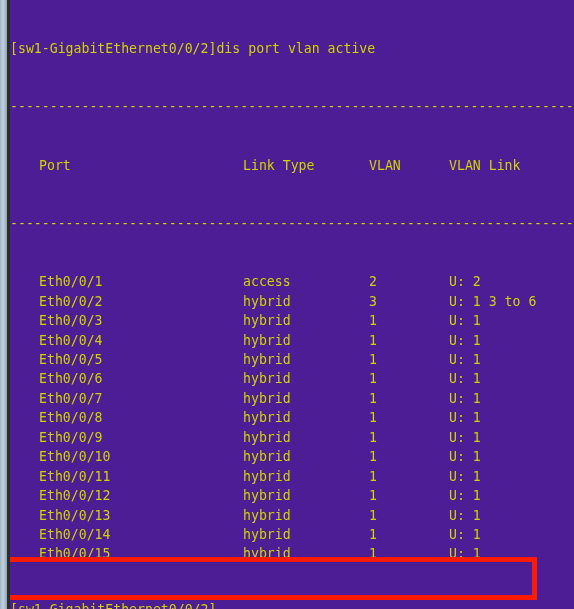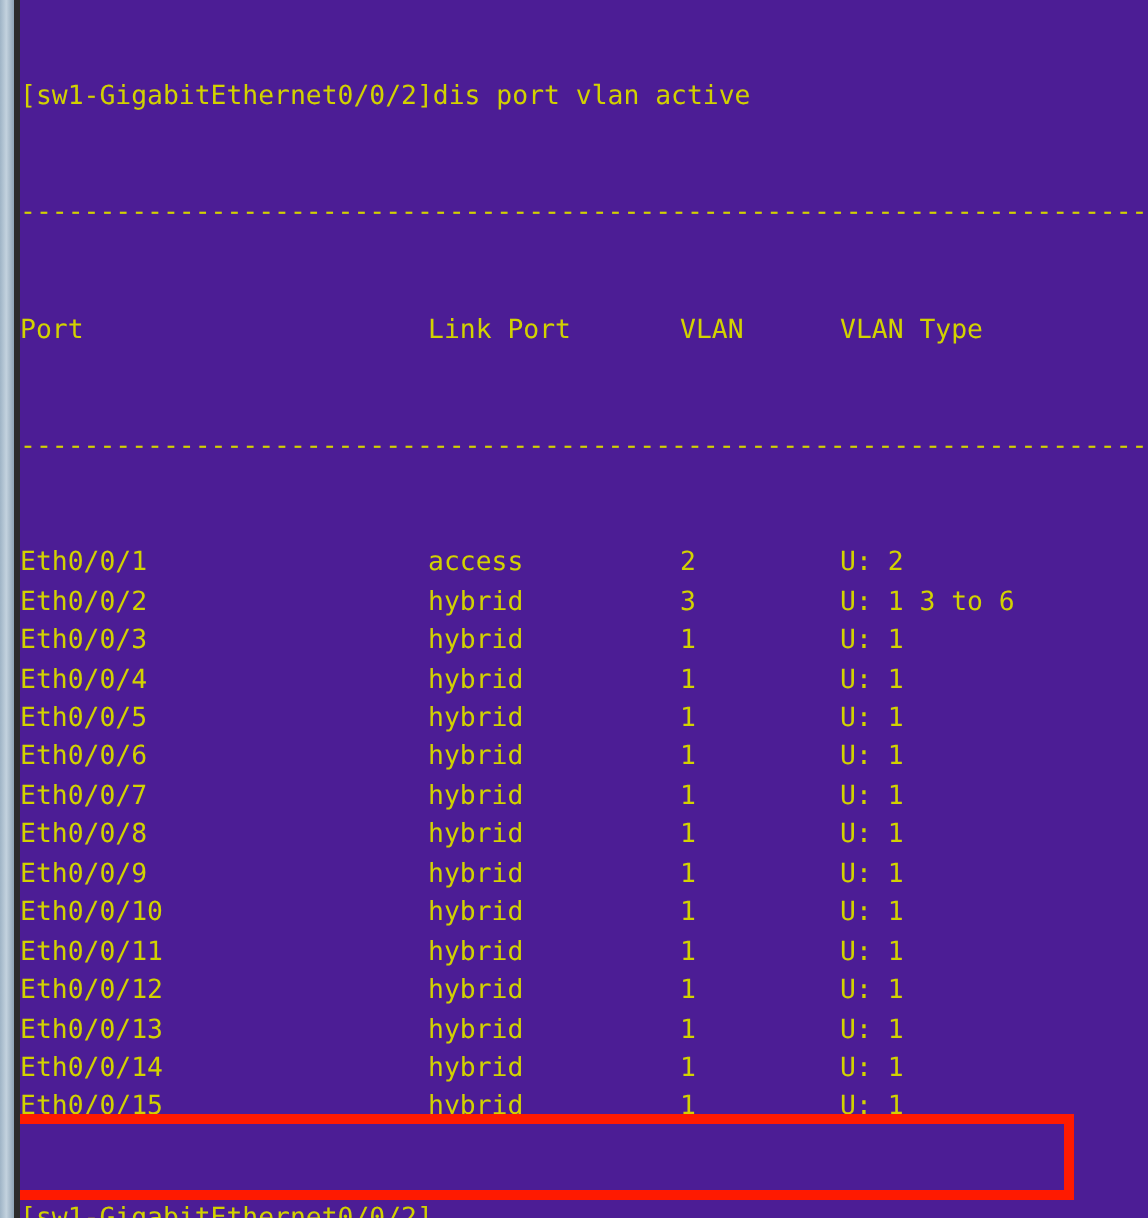--- a/index.html
+++ b/index.html
@@ -55,21 +55,21 @@
   .line {
     height: 19.45px;
     white-space: pre;
     font-family: "DejaVu Sans Mono", "Liberation Mono", monospace;
   }
   .row {
     display: block;
     height: 19.45px;
     white-space: pre;
   }
-  .col-port   { display: inline-block; width: 204px; }
+  .col-port   { display: inline-block; width: 204px; padding-left: 29px; }
   .col-link   { display: inline-block; width: 126px; }
   .col-pvid   { display: inline-block; width: 80px; }
   .col-vlan   { display: inline-block; }
   .sep { white-space: pre; }
 
   
   .highlight-box {
     position: absolute;
     left: 4px;
     top: 557px;
@@ -95,21 +95,21 @@
 <body>
 
 <div id="terminal">
 
   <div class="left-strip"></div>
   <div class="left-strip-inner"></div>
 
   <div class="console">
     <div class="line">[sw1-GigabitEthernet0/0/2]dis port vlan active</div>
     <div class="line sep">--------------------------------------------------------------------------------</div>
-    <div class="row"><span class="col-port">Port</span><span class="col-link">Link Port</span><span class="col-pvid">VLAN</span><span class="col-vlan">VLAN Type</span></div>
+    <div class="row"><span class="col-port">Port</span><span class="col-link">Link Type</span><span class="col-pvid">VLAN</span><span class="col-vlan">VLAN Link</span></div>
     <div class="line sep">--------------------------------------------------------------------------------</div>
     <div id="table-body"><div class="row"><span class="col-port">Eth0/0/1</span><span class="col-link">access</span><span class="col-pvid">2</span><span class="col-vlan">U: 2</span></div><div class="row"><span class="col-port">Eth0/0/2</span><span class="col-link">hybrid</span><span class="col-pvid">3</span><span class="col-vlan">U: 1 3 to 6</span></div><div class="row"><span class="col-port">Eth0/0/3</span><span class="col-link">hybrid</span><span class="col-pvid">1</span><span class="col-vlan">U: 1</span></div><div class="row"><span class="col-port">Eth0/0/4</span><span class="col-link">hybrid</span><span class="col-pvid">1</span><span class="col-vlan">U: 1</span></div><div class="row"><span class="col-port">Eth0/0/5</span><span class="col-link">hybrid</span><span class="col-pvid">1</span><span class="col-vlan">U: 1</span></div><div class="row"><span class="col-port">Eth0/0/6</span><span class="col-link">hybrid</span><span class="col-pvid">1</span><span class="col-vlan">U: 1</span></div><div class="row"><span class="col-port">Eth0/0/7</span><span class="col-link">hybrid</span><span class="col-pvid">1</span><span class="col-vlan">U: 1</span></div><div class="row"><span class="col-port">Eth0/0/8</span><span class="col-link">hybrid</span><span class="col-pvid">1</span><span class="col-vlan">U: 1</span></div><div class="row"><span class="col-port">Eth0/0/9</span><span class="col-link">hybrid</span><span class="col-pvid">1</span><span class="col-vlan">U: 1</span></div><div class="row"><span class="col-port">Eth0/0/10</span><span class="col-link">hybrid</span><span class="col-pvid">1</span><span class="col-vlan">U: 1</span></div><div class="row"><span class="col-port">Eth0/0/11</span><span class="col-link">hybrid</span><span class="col-pvid">1</span><span class="col-vlan">U: 1</span></div><div class="row"><span class="col-port">Eth0/0/12</span><span class="col-link">hybrid</span><span class="col-pvid">1</span><span class="col-vlan">U: 1</span></div><div class="row"><span class="col-port">Eth0/0/13</span><span class="col-link">hybrid</span><span class="col-pvid">1</span><span class="col-vlan">U: 1</span></div><div class="row"><span class="col-port">Eth0/0/14</span><span class="col-link">hybrid</span><span class="col-pvid">1</span><span class="col-vlan">U: 1</span></div><div class="row"><span class="col-port">Eth0/0/15</span><span class="col-link">hybrid</span><span class="col-pvid">1</span><span class="col-vlan">U: 1</span></div></div>
   </div>
 
   <div class="highlight-box"></div>
 
   <div class="bottom-prompt">[sw1-GigabitEthernet0/0/2]</div>
 
 </div>
 

